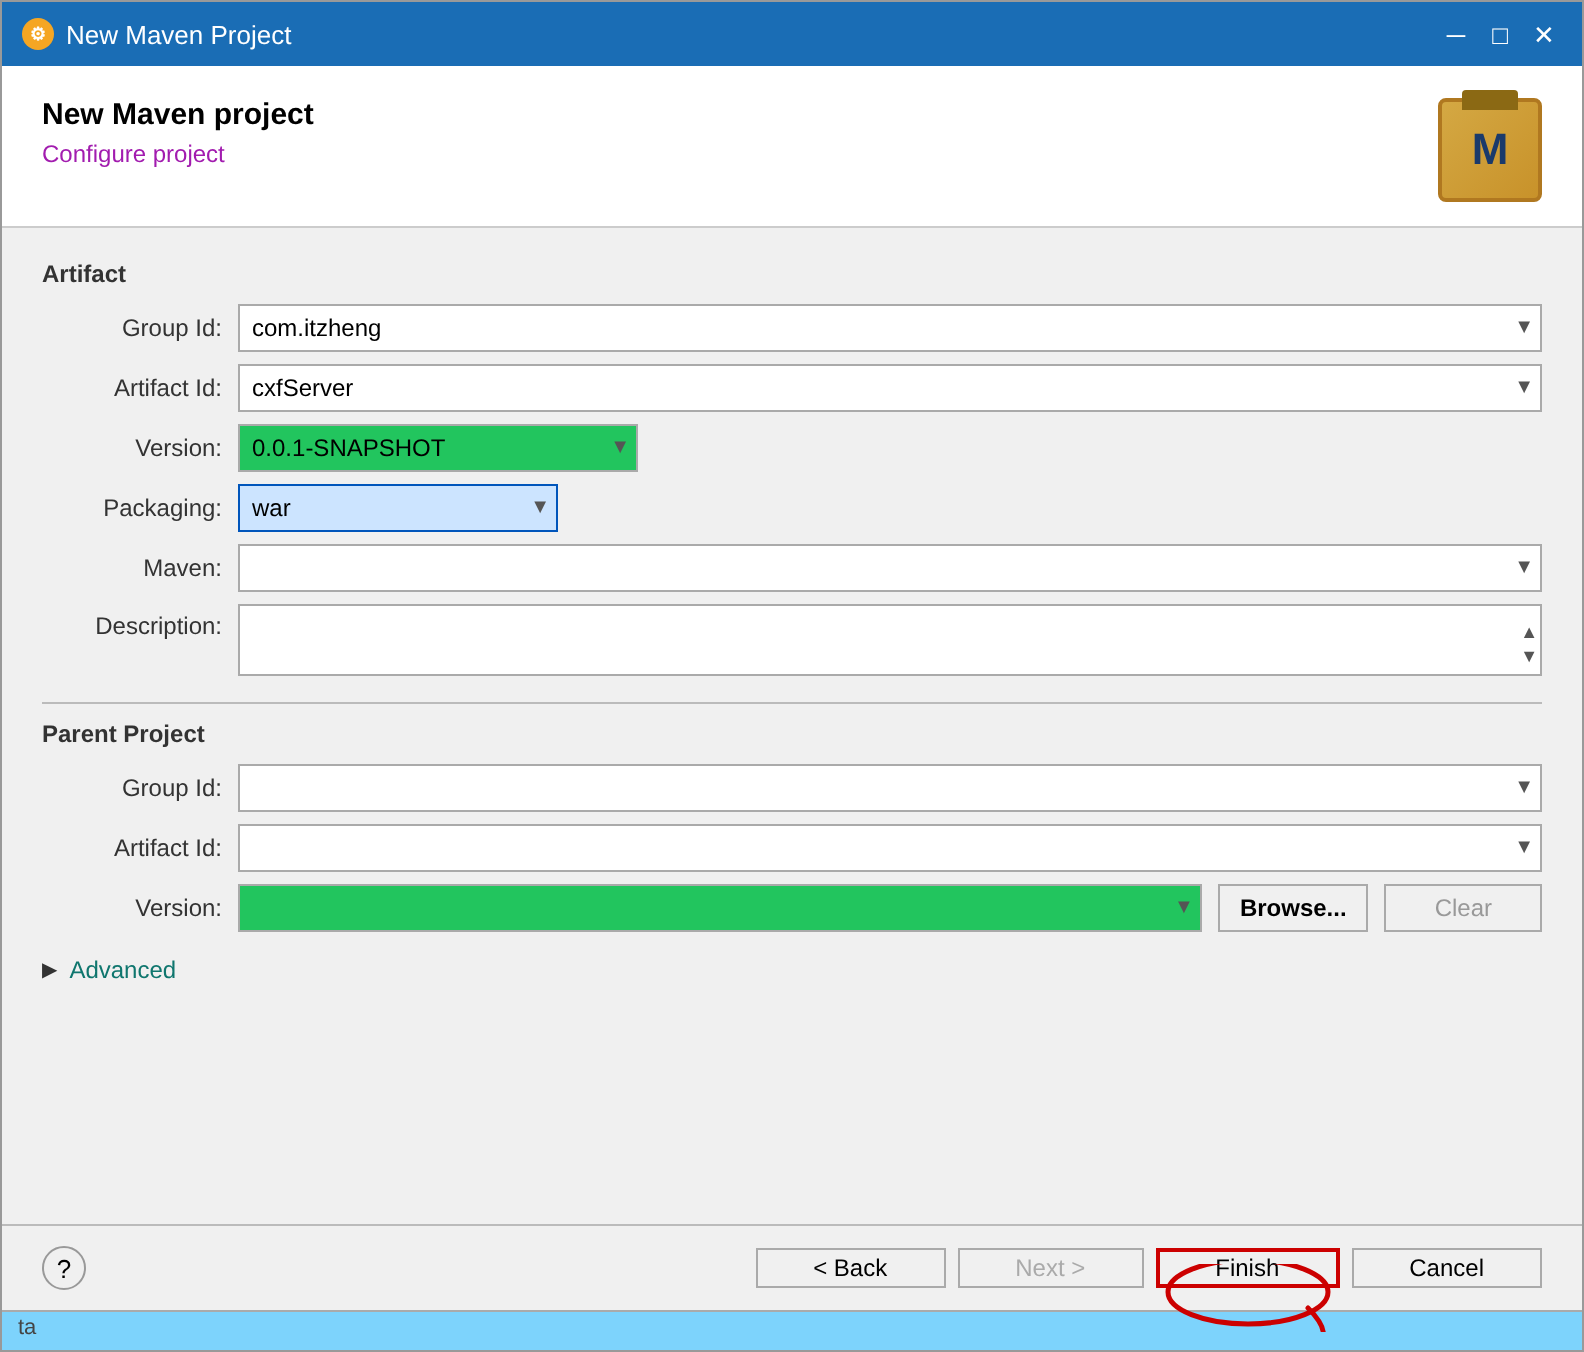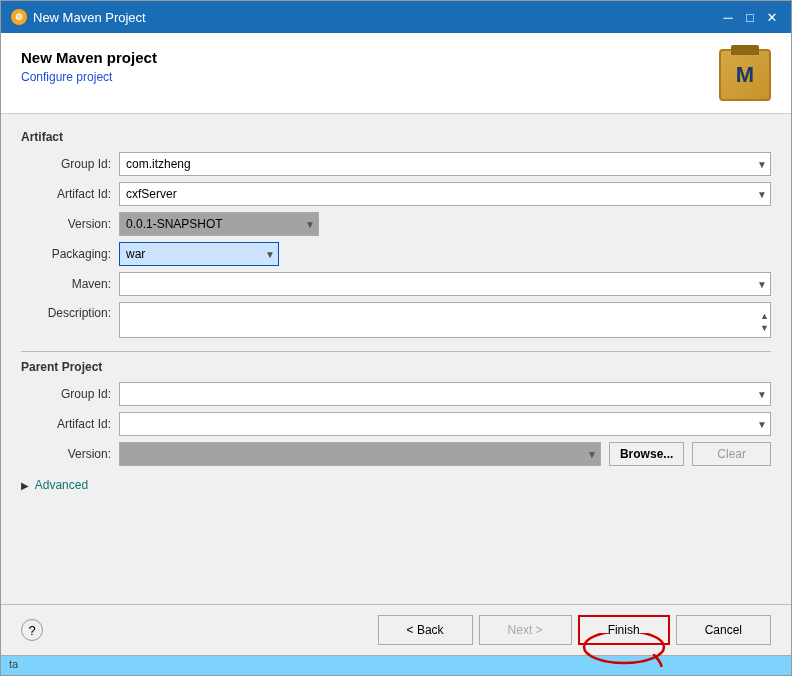--- a/index.html
+++ b/index.html
@@ -84,21 +84,21 @@
     }
     .dialog-header-text {}
     .dialog-title {
       font-size: 15px;
       font-weight: bold;
       color: #000;
       margin-bottom: 4px;
     }
     .dialog-subtitle {
       font-size: 12px;
-      color: #1d4ed8;
+      color: #a21caf;
     }
     .maven-icon {
       width: 52px;
       height: 52px;
       background: linear-gradient(135deg, #d4a843, #c8922a);
       border-radius: 4px;
       display: flex;
       align-items: center;
       justify-content: center;
       font-size: 22px;
@@ -155,21 +155,21 @@
     .select-wrapper {
       flex: 1;
       position: relative;
       display: flex;
       align-items: center;
     }
     .select-wrapper select {
       width: 100%;
       height: 24px;
       border: 1px solid #aaa;
-      background: #a3a3a3;
+      background: #22c55e;
       padding: 2px 20px 2px 6px;
       font-size: 12px;
       outline: none;
       appearance: none;
       -webkit-appearance: none;
       cursor: pointer;
     }
     .select-arrow {
       position: absolute;
       right: 4px;
@@ -264,21 +264,21 @@
       display: flex;
       align-items: center;
       justify-content: center;
     }
     .footer-right {
       display: flex;
       align-items: center;
       gap: 6px;
     }
     .footer-btn {
-      height: 30px;
+      height: 20px;
       padding: 0 28px;
       background: #f0f0f0;
       border: 1px solid #aaa;
       font-size: 12px;
       cursor: pointer;
       min-width: 70px;
     }
     .footer-btn.disabled {
       color: #aaa;
       cursor: default;

